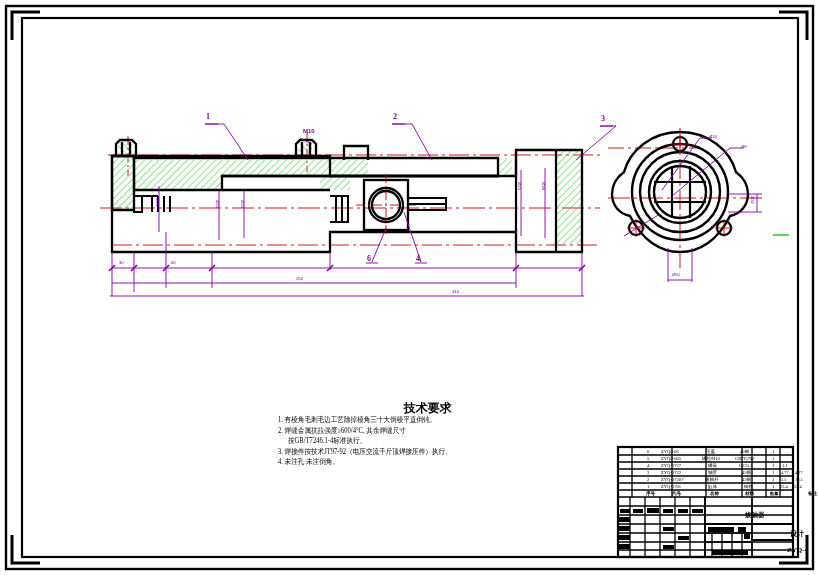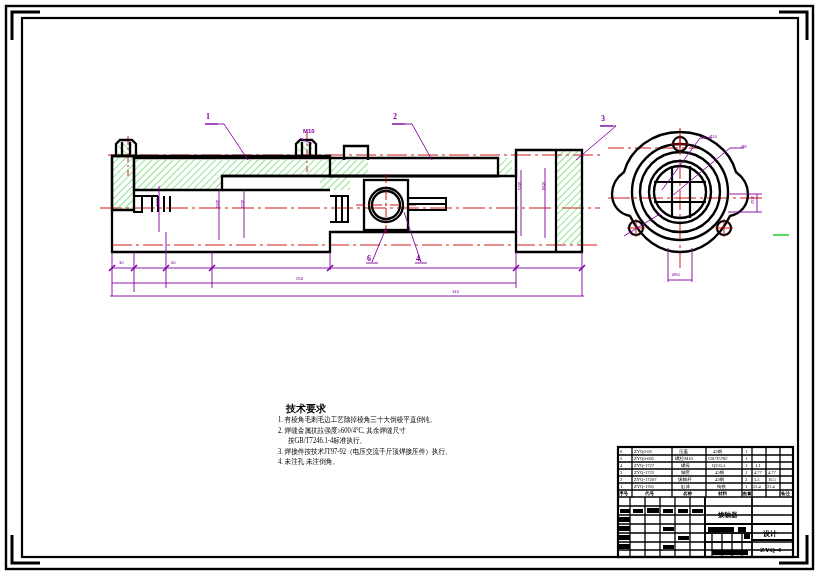--- a/index.html
+++ b/index.html
@@ -5,32 +5,32 @@
   html,body{margin:0;padding:0;background:#fff;}
   body{width:819px;height:575px;overflow:hidden;
        font-family:"Liberation Sans",sans-serif;position:relative;}
   #sheet{position:absolute;inset:0;width:819px;height:575px;background:#ffffff;}
   svg{display:block;position:absolute;top:0;left:0;}
   .ttl{position:absolute;left:30px;top:27px;font-family:"Liberation Serif",serif;
        font-weight:bold;font-size:36px;color:#e60000;letter-spacing:2px;white-space:nowrap;}
   .wmk{position:absolute;left:335px;top:273px;font-family:"Liberation Serif",serif;
        font-size:21px;color:#2b2b2b;letter-spacing:10px;white-space:nowrap;}
   .notes{position:absolute;left:278px;top:403px;color:#000;white-space:nowrap;}
-  .notes .nh{font-size:10px;font-weight:bold;margin-left:8px;line-height:11px;
-             font-family:"Liberation Serif",serif;}
+  .notes .nh{font-size:12px;font-weight:bold;margin-left:24px;line-height:11px;
+             font-family:"Liberation Serif",serif;text-align:right;}
   .notes .nl{font-size:6.6px;line-height:10.5px;font-family:"Liberation Serif",serif;
              transform:scaleY(1.12);transform-origin:left top;}
   .notes .ind{padding-left:10px;}
   .bal{position:absolute;font-family:"Liberation Serif",serif;font-size:8px;
        color:#8000a0;font-weight:bold;}
   .dimtxt{position:absolute;font-family:"Liberation Sans",sans-serif;font-size:4.2px;
           color:#8000a0;white-space:nowrap;}
   .vtx{writing-mode:vertical-rl;text-orientation:mixed;}
   .tbcell{position:absolute;font-family:"Liberation Serif",serif;color:#000;
-          white-space:nowrap;overflow:hidden;}
+          white-space:nowrap;overflow:hidden;margin-left:27px;}
 </style>
 </head>
 <body>
 
 <div id="sheet">
 
   <svg width="819" height="575">
     <defs>
       <pattern id="hg" width="5" height="5" patternTransform="rotate(45)" patternUnits="userSpaceOnUse">
         <line x1="0" y1="0" x2="0" y2="5" stroke="#33cc33" stroke-width="1.1"></line>

